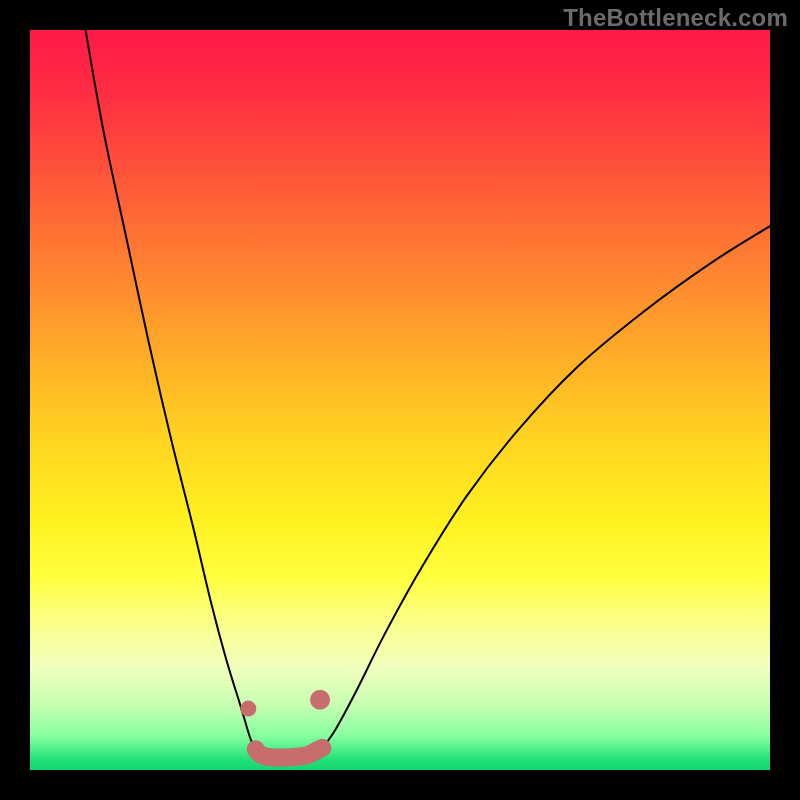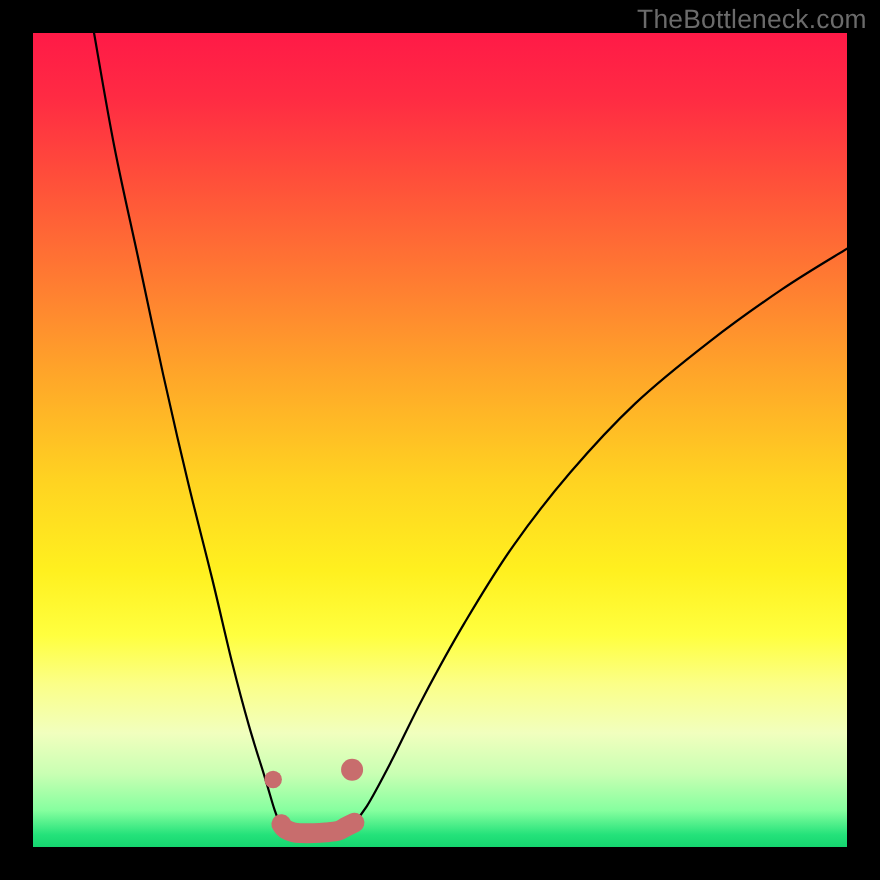--- a/index.html
+++ b/index.html
@@ -16,21 +16,21 @@
     width: 800px;
     height: 800px;
     background: #000;
   }
   .watermark {
     position: absolute;
     top: 4px;
     right: 12px;
     color: #6b6b6b;
     font-size: 24px;
-    font-weight: 400;
+    font-weight: 700;
     letter-spacing: 0.2px;
     z-index: 20;
   }
   .plot {
     position: absolute;
     left: 30px;
     top: 30px;
     width: 740px;
     height: 740px;
     overflow: hidden;

